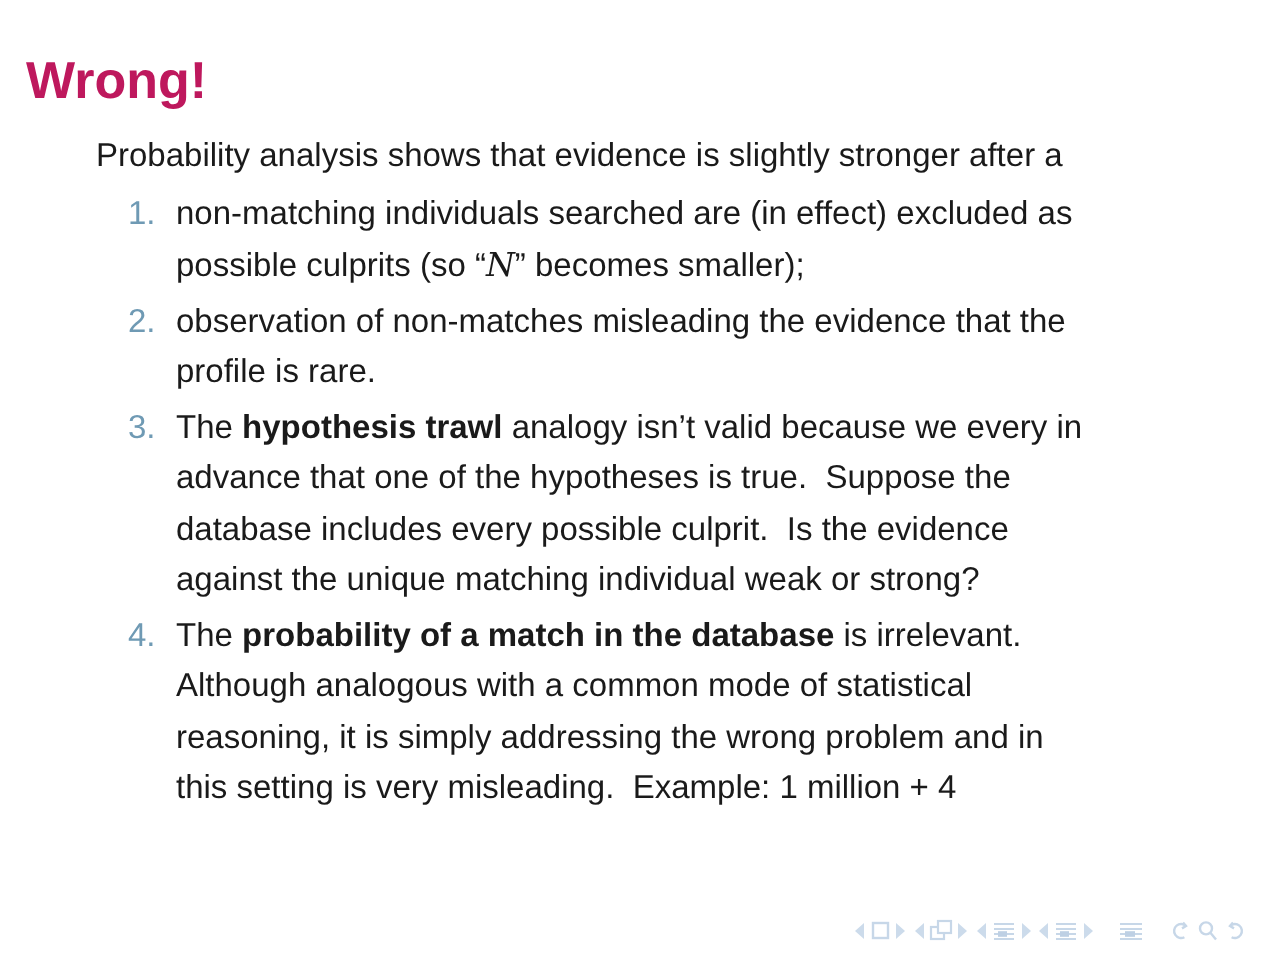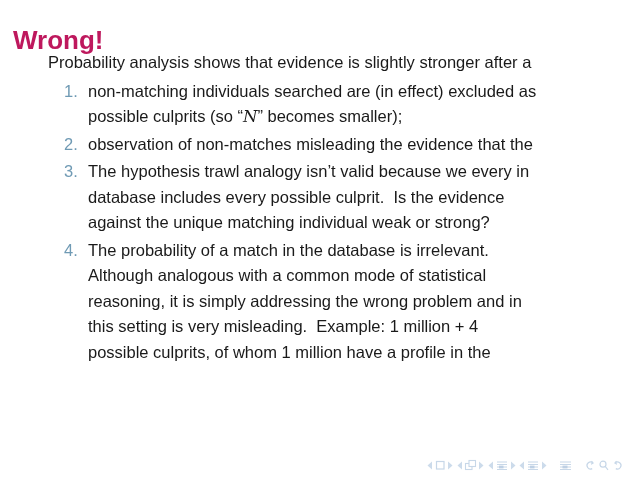--- a/index.html
+++ b/index.html
@@ -12,39 +12,39 @@
   }
   .title {
     position: absolute;
     left: 13px; top: 8px;
     font-size: 26px;
     font-weight: bold;
     color: #be185d;
   }
   .content {
     position: absolute;
-    left: 48px; top: 50px;
+    left: 48px; top: 66px;
     width: 560px;
     font-size: 16.5px;
     line-height: 25.5px;
     color: #1a1a1a;
   }
   .line { white-space: pre; }
   .para { margin: 0 0 3px 0; }
   .item {
     position: relative;
     padding-left: 40px;
     margin-bottom: 2px;
   }
   .num {
     position: absolute;
     left: 16px; top: 0;
     color: #6f9ab4;
   }
-  .b { font-weight: normal; }
+  .b { font-weight: bold; }
   .mathit {
     font-family: "DejaVu Serif", serif;
     font-style: italic;
   }
   .navbar {
     position: absolute;
     left: 427px; top: 459px;
     width: 202px; height: 14px;
   }
   .navbar svg { display: block; }
@@ -62,36 +62,37 @@
 
   <div class="item">
     <span class="num">1.</span>
     <div class="line"><span>non-matching individuals searched are (in effect) excluded as</span></div>
     <div class="line"><span>possible culprits (so “</span><span class="mathit">N</span><span>” becomes smaller);</span></div>
   </div>
 
   <div class="item">
     <span class="num">2.</span>
     <div class="line"><span>observation of non-matches misleading the evidence that the</span></div>
+    <div class="line"><span>profile is rare.</span></div>
   </div>
 
   <div class="item">
     <span class="num">3.</span>
     <div class="line"><span>The </span><span class="b">hypothesis trawl</span><span> analogy isn’t valid because we every in</span></div>
+    <div class="line"><span>advance that one of the hypotheses is true.  Suppose the</span></div>
     <div class="line"><span>database includes every possible culprit.  Is the evidence</span></div>
     <div class="line"><span>against the unique matching individual weak or strong?</span></div>
   </div>
 
   <div class="item">
     <span class="num">4.</span>
     <div class="line"><span>The </span><span class="b">probability of a match in the database</span><span> is irrelevant.</span></div>
     <div class="line"><span>Although analogous with a common mode of statistical</span></div>
     <div class="line"><span>reasoning, it is simply addressing the wrong problem and in</span></div>
     <div class="line"><span>this setting is very misleading.  Example: 1 million + 4</span></div>
-    <div class="line"><span>possible culprits, of whom 1 million have a profile in the</span></div>
   </div>
 
 </div>
 
 <div class="navbar">
   <svg width="202" height="14" viewBox="0 0 202 14" xmlns="http://www.w3.org/2000/svg">
 
     <g>
         <polygon points="5,2.5 5,10.5 0.5,6.5" fill="#ccdbeb"></polygon>
       </g>

